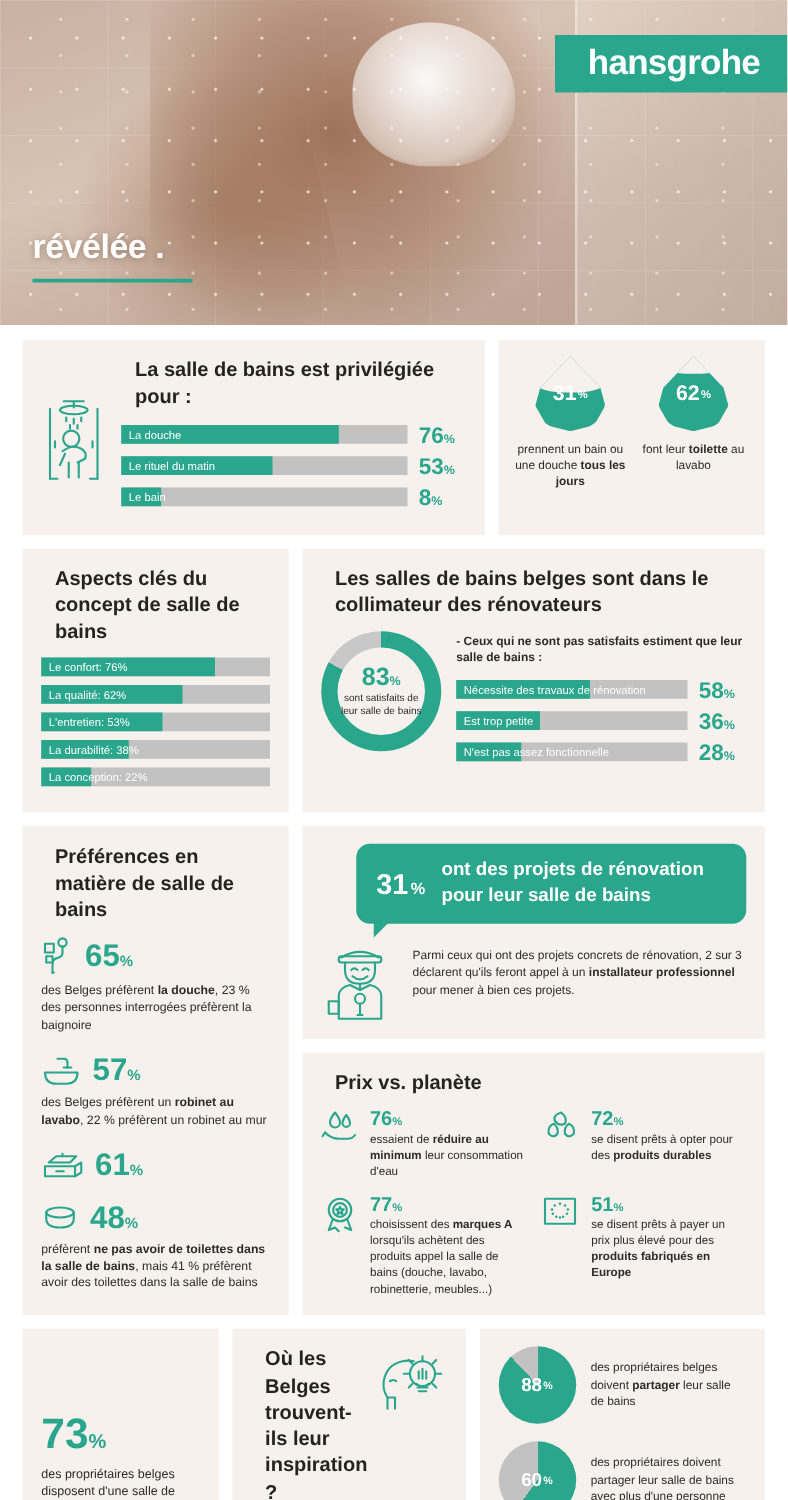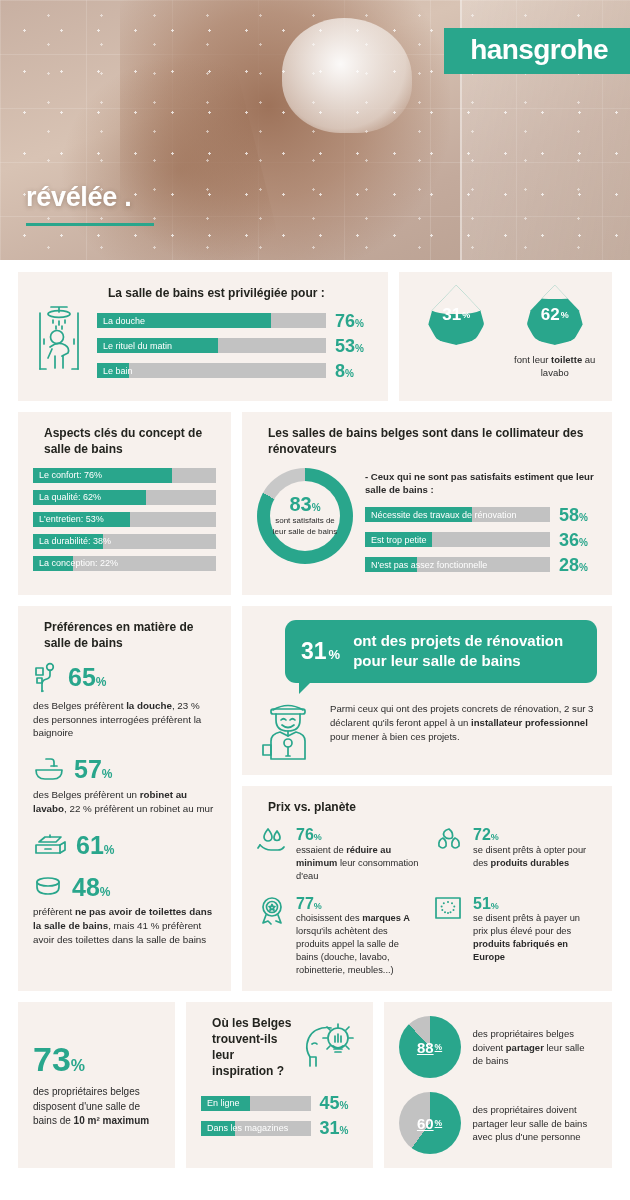--- a/index.html
+++ b/index.html
@@ -67,21 +67,21 @@
   }
   .hero-rule { margin-top:7px; width:128px; height:3px; background:#29a68c; }
 
   
   .body-wrap { padding: 12px 18px 10px 18px; }
   .row { display:flex; gap:11px; margin-bottom:11px; }
   .card { background:#f7f1ed; padding:14px 15px; }
   .card.tight { padding:13px 13px; }
 
   h2.card-title {
-    font-size:12px; font-weight:700; line-height:1.33; color:#23241f; margin-bottom:10px;padding-left:11px;
+    font-size:16px; font-weight:700; line-height:1.33; color:#23241f; margin-bottom:10px;padding-left:11px;
   }
 
   
   .bar-row { display:flex; align-items:center; gap:9px; margin-bottom:7px; }
   .bar-track { position:relative; flex:1; height:15px; background:#c2c2c2; }
   .bar-fill { position:absolute; left:0; top:0; bottom:0; background:#29a68c; }
   .bar-label {
     position:absolute; left:6px; top:0; bottom:0; display:flex; align-items:center;
     font-size:9px; color:#fff; white-space:nowrap; z-index:2;
   }
@@ -119,21 +119,21 @@
   }
   .donut .big { font-size:20px; font-weight:700; color:#29a68c; line-height:1; }
   .donut .big .u { font-size:10px; }
   .donut .sub { font-size:8px; line-height:1.3; text-align:center; color:#2b2b2b; margin-top:2px; }
 
   
   .pie-row { display:flex; align-items:center; gap:12px; margin-bottom:14px; }
   .pie { position:relative; width:62px; height:62px; border-radius:50%; flex:none; }
   .pie-num {
     position:absolute; inset:0; display:flex; align-items:center; justify-content:center;
-    color:#fff; font-size:15px; font-weight:700;text-decoration:underline;
+    color:#fff; font-size:15px; font-weight:700;
   }
   .pie-num .u { font-size:8.5px; margin-left:1px; }
   .pie-cap { font-size:9.5px; line-height:1.4; }
   .pie-cap b { font-weight:700; }
 
   
   .stat { margin-bottom:15px; }
   .stat-head { display:flex; align-items:center; gap:9px; margin-bottom:5px; }
   .stat-num { font-size:25px; font-weight:700; color:#29a68c; line-height:1; }
   .stat-num .u { font-size:12px; }
@@ -248,20 +248,23 @@
 
       <div class="card tight" style="width:213px;">
         <div class="drop-wrap">
           <div class="drop-item">
             <div class="drop-shape">
               <div class="drop-empty" style="height:52%;"></div>
               <div class="drop-num">
                   <span>31</span>
                   <span class="u">%</span>
                 </div>
+            </div>
+            <div class="drop-cap">
+              <span>prennent un bain ou une douche </span><b>tous les jours</b>
             </div>
           </div>
           <div class="drop-item">
             <div class="drop-shape">
               <div class="drop-empty" style="height:26%;"></div>
               <div class="drop-num">
                   <span>62</span>
                   <span class="u">%</span>
                 </div>
             </div>

